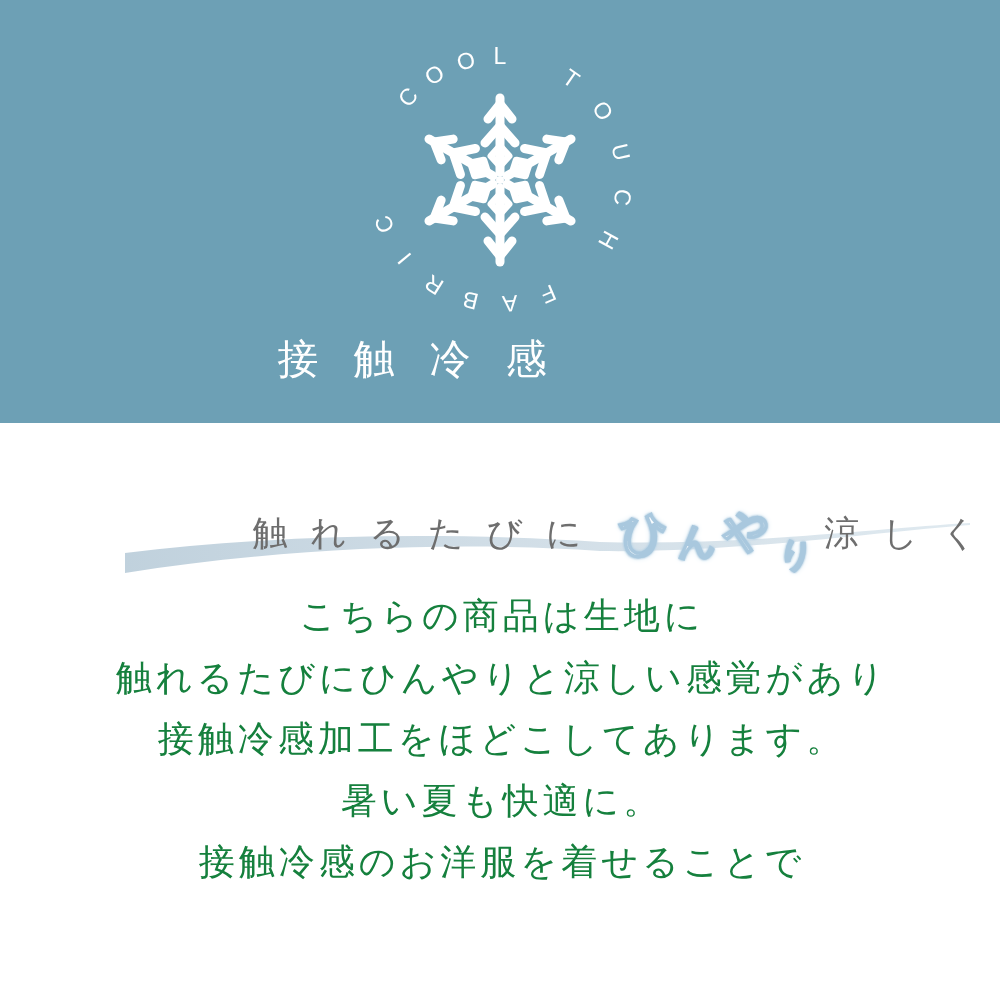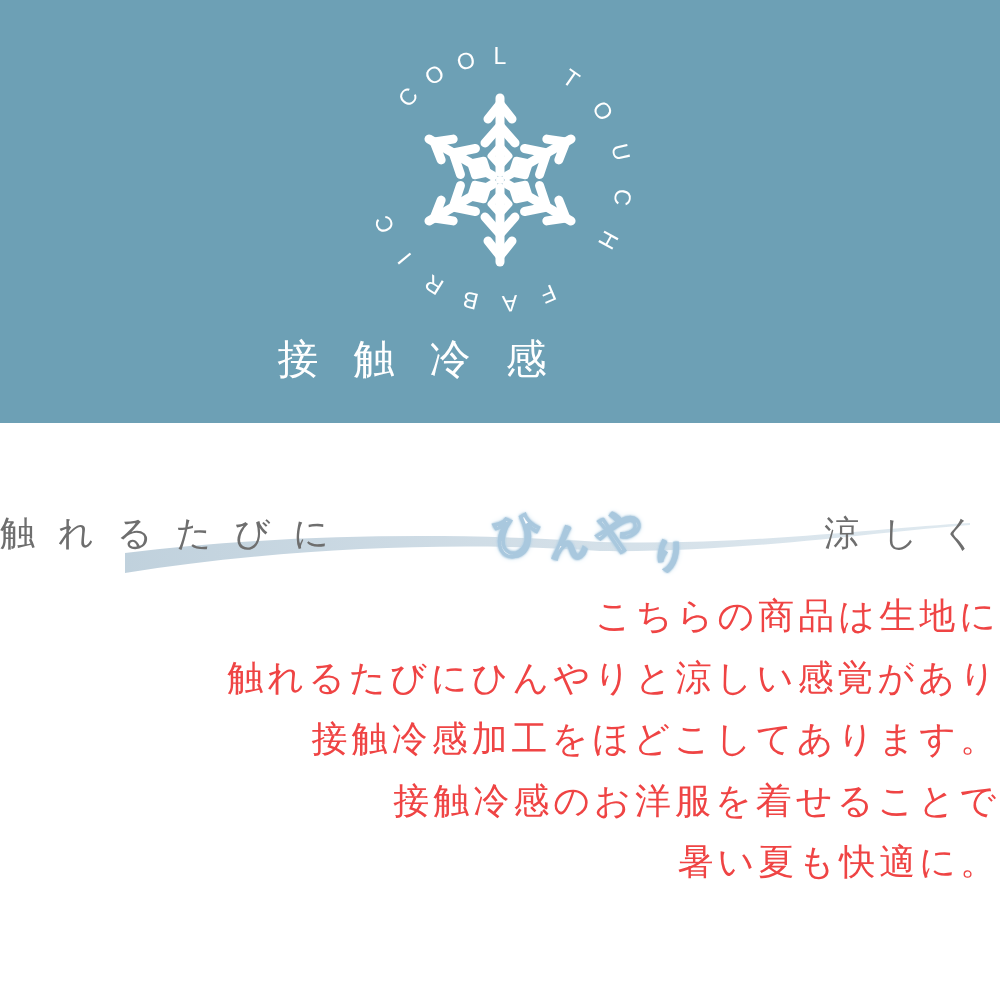--- a/index.html
+++ b/index.html
@@ -23,21 +23,21 @@
     text-align:center;color:#ffffff;
     font-size:41px;font-weight:400;
     letter-spacing:35px;text-indent:35px;
     white-space:nowrap;
   }
   
   .content{position:absolute;top:423px;left:0;width:1000px;height:577px;background:#ffffff;}
   .swoosh-svg{position:absolute;top:0;left:0;z-index:0;}
   .headline{
     position:absolute;top:60px;left:0;width:1000px;height:100px;
-    display:flex;justify-content:space-between;align-items:center;
+    display:flex;justify-content:flex-end;align-items:center;
     z-index:1;white-space:nowrap;
   }
   .headline-plain{
     color:#6e6e6e;font-size:35px;letter-spacing:23px;
   }
   .headline-suffix{margin-left:30px;}
   .headline-highlight{
     display:inline-flex;align-items:center;margin-left:16px;margin-right:-18px;
   }
   .hl-char{
@@ -52,22 +52,22 @@
   }
   .hl-0{font-size:48px;transform:rotate(-10deg);}
   .hl-1{font-size:38px;transform:translateY(8px) rotate(-4deg);margin-left:7px;}
   .hl-2{font-size:46px;transform:translateY(-2px) rotate(-10deg);margin-left:7px;}
   .hl-3{font-size:33px;transform:translateY(22px) rotate(8deg);margin-left:9px;}
   .body-block{
     position:absolute;top:162px;left:0;width:1000px;
     text-align:center;z-index:1;
   }
   .body-line{
-    color:#ef4444;font-size:36px;line-height:61.5px;
-    letter-spacing:4px;text-indent:4px;white-space:nowrap;text-align:right;
+    color:#15803d;font-size:36px;line-height:61.5px;
+    letter-spacing:4px;text-indent:4px;white-space:nowrap;
   }
 </style>
 </head>
 <body>
 
 <div class="hero">
   <svg class="hero-badge-svg" width="1000" height="423" viewBox="0 0 1000 423">
 
     <g id="ring-letters">
         <text class="ring-letter" x="500" y="64" text-anchor="middle" transform="rotate(-48 500 180)">C</text>
@@ -152,16 +152,16 @@
         <span class="hl-char hl-2">や</span>
         <span class="hl-char hl-3">り</span>
       </span>
     <span class="headline-plain headline-suffix">涼しく</span>
   </div>
 
   <div class="body-block">
     <div class="body-line">こちらの商品は生地に</div>
     <div class="body-line">触れるたびにひんやりと涼しい感覚があり</div>
     <div class="body-line">接触冷感加工をほどこしてあります。</div>
+    <div class="body-line">暑い夏も快適に。</div>
     <div class="body-line">接触冷感のお洋服を着せることで</div>
-    <div class="body-line">暑い夏も快適に。</div>
   </div>
 </div>
 
 </body></html>

